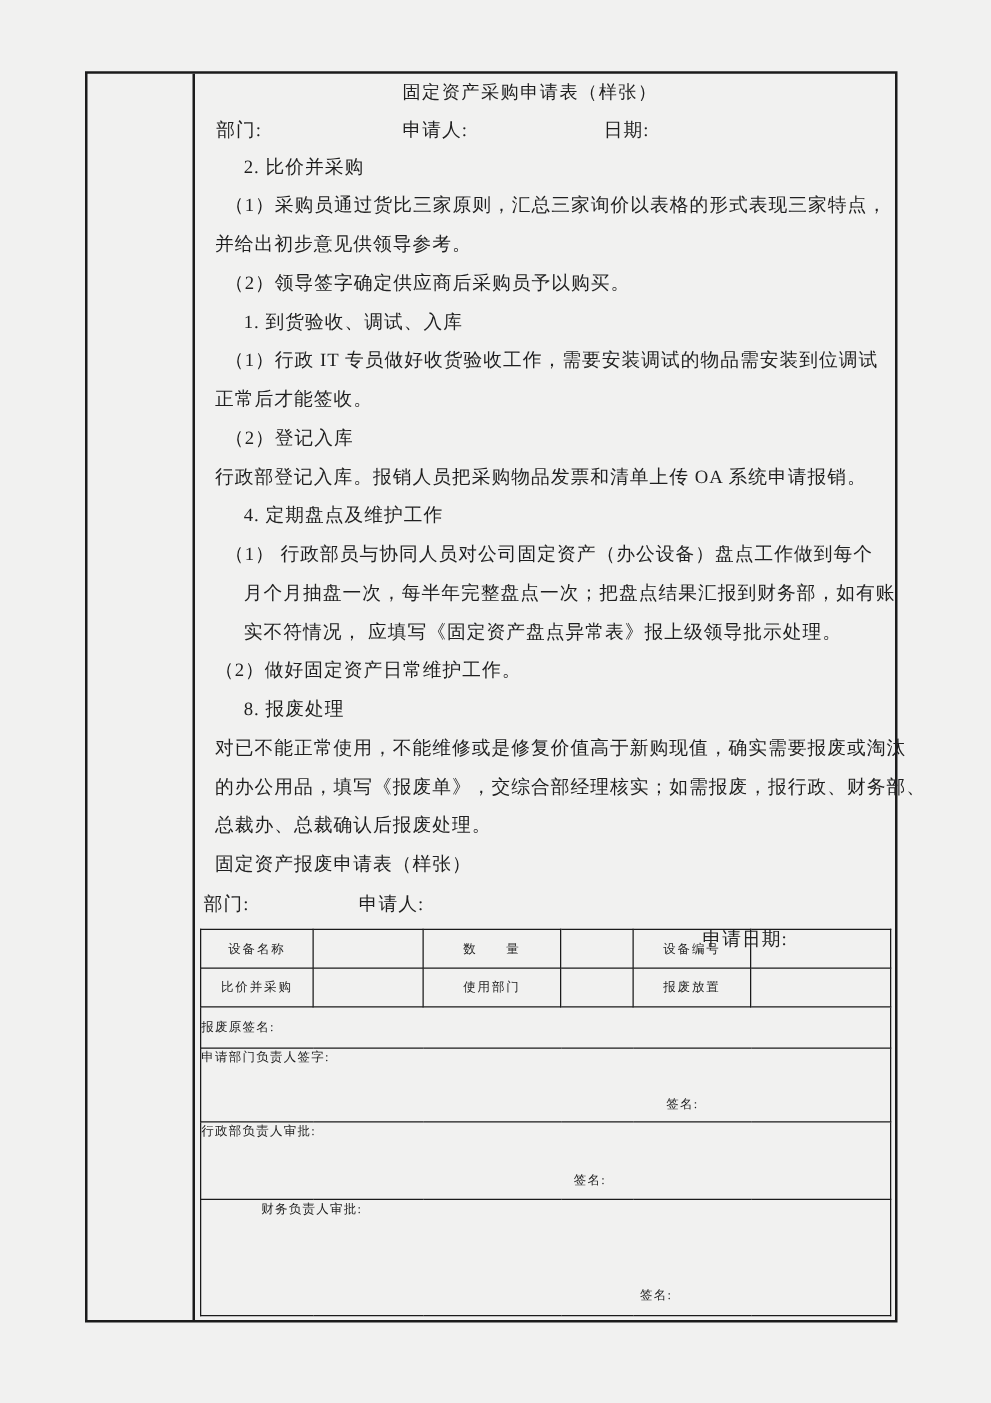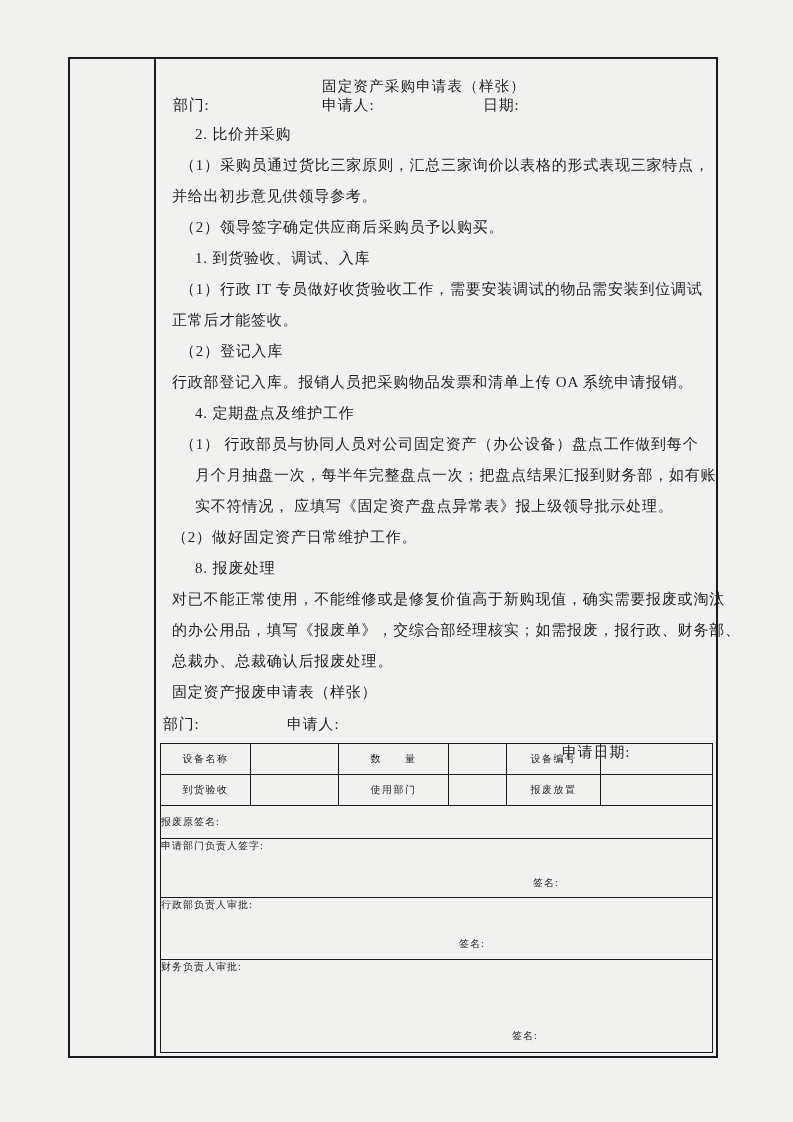--- a/index.html
+++ b/index.html
@@ -20,21 +20,21 @@
   .leftcol {
     position:absolute; left:0; top:0; bottom:0;
     width:84px;
     border-right:2px solid #1b1b1b;
   }
   .content {
     position:absolute; left:86px; top:0; right:0; bottom:0;
     font-size:15px; letter-spacing:0.8px;
   }
   .doc-title {
-    position:absolute; top:18px; left:0; right:0;
+    position:absolute; top:5px; left:0; right:0;
     text-align:center; padding-right:24px;
     font-size:14.5px; letter-spacing:1.2px;
     white-space:nowrap;
   }
   .hdr { position:absolute; left:0; right:0; height:22px; line-height:22px; }
   .hdr1 { top:35px; }
   .hdr span { position:absolute; white-space:nowrap; }
   .hdr1 .p1 { left:17px; }
   .hdr1 .p2 { left:166px; }
   .hdr1 .p3 { left:327px; }
@@ -55,21 +55,21 @@
     border:1.5px solid #1b1b1b;
     font-size:10px;
     padding:0;
     overflow:hidden;
   }
   td.lbl { text-align:center; letter-spacing:1.5px; }
   tr.r1 td, tr.r2 td { height:30px; }
   tr.r3 td { height:32px; }
   tr.r4 td { height:58px; }
   tr.r5 td { height:61px; }
-  tr.r6 td { height:92px; }
+  tr.r6 td { height:92px;padding-left:48px; }
   td.wide { padding:0 0 0 8px; vertical-align:middle; letter-spacing:1px; }
   td.sig  { position:relative; vertical-align:top; padding:7px 0 0 8px; letter-spacing:1px; }
   .signame { position:absolute; white-space:nowrap; letter-spacing:1px; }
   .sg4 { left:372px; bottom:7px; }
   .sg5 { left:298px; bottom:8px; }
   .sg6 { left:351px; bottom:9px; }
 </style>
 </head>
 <body>
 
@@ -125,21 +125,21 @@
       <tbody>
           <tr class="r1">
         <td class="lbl">设备名称</td>
         <td></td>
         <td class="lbl">数　　量</td>
         <td></td>
         <td class="lbl">设备编号</td>
         <td></td>
       </tr>
       <tr class="r2">
-        <td class="lbl">到货验收</td>
+        <td class="lbl">比价并采购</td>
         <td></td>
         <td class="lbl">使用部门</td>
         <td></td>
         <td class="lbl">报废放置</td>
         <td></td>
       </tr>
       <tr class="r3">
         <td class="wide" colspan="6">报废原签名:</td>
       </tr>
       <tr class="r4">

